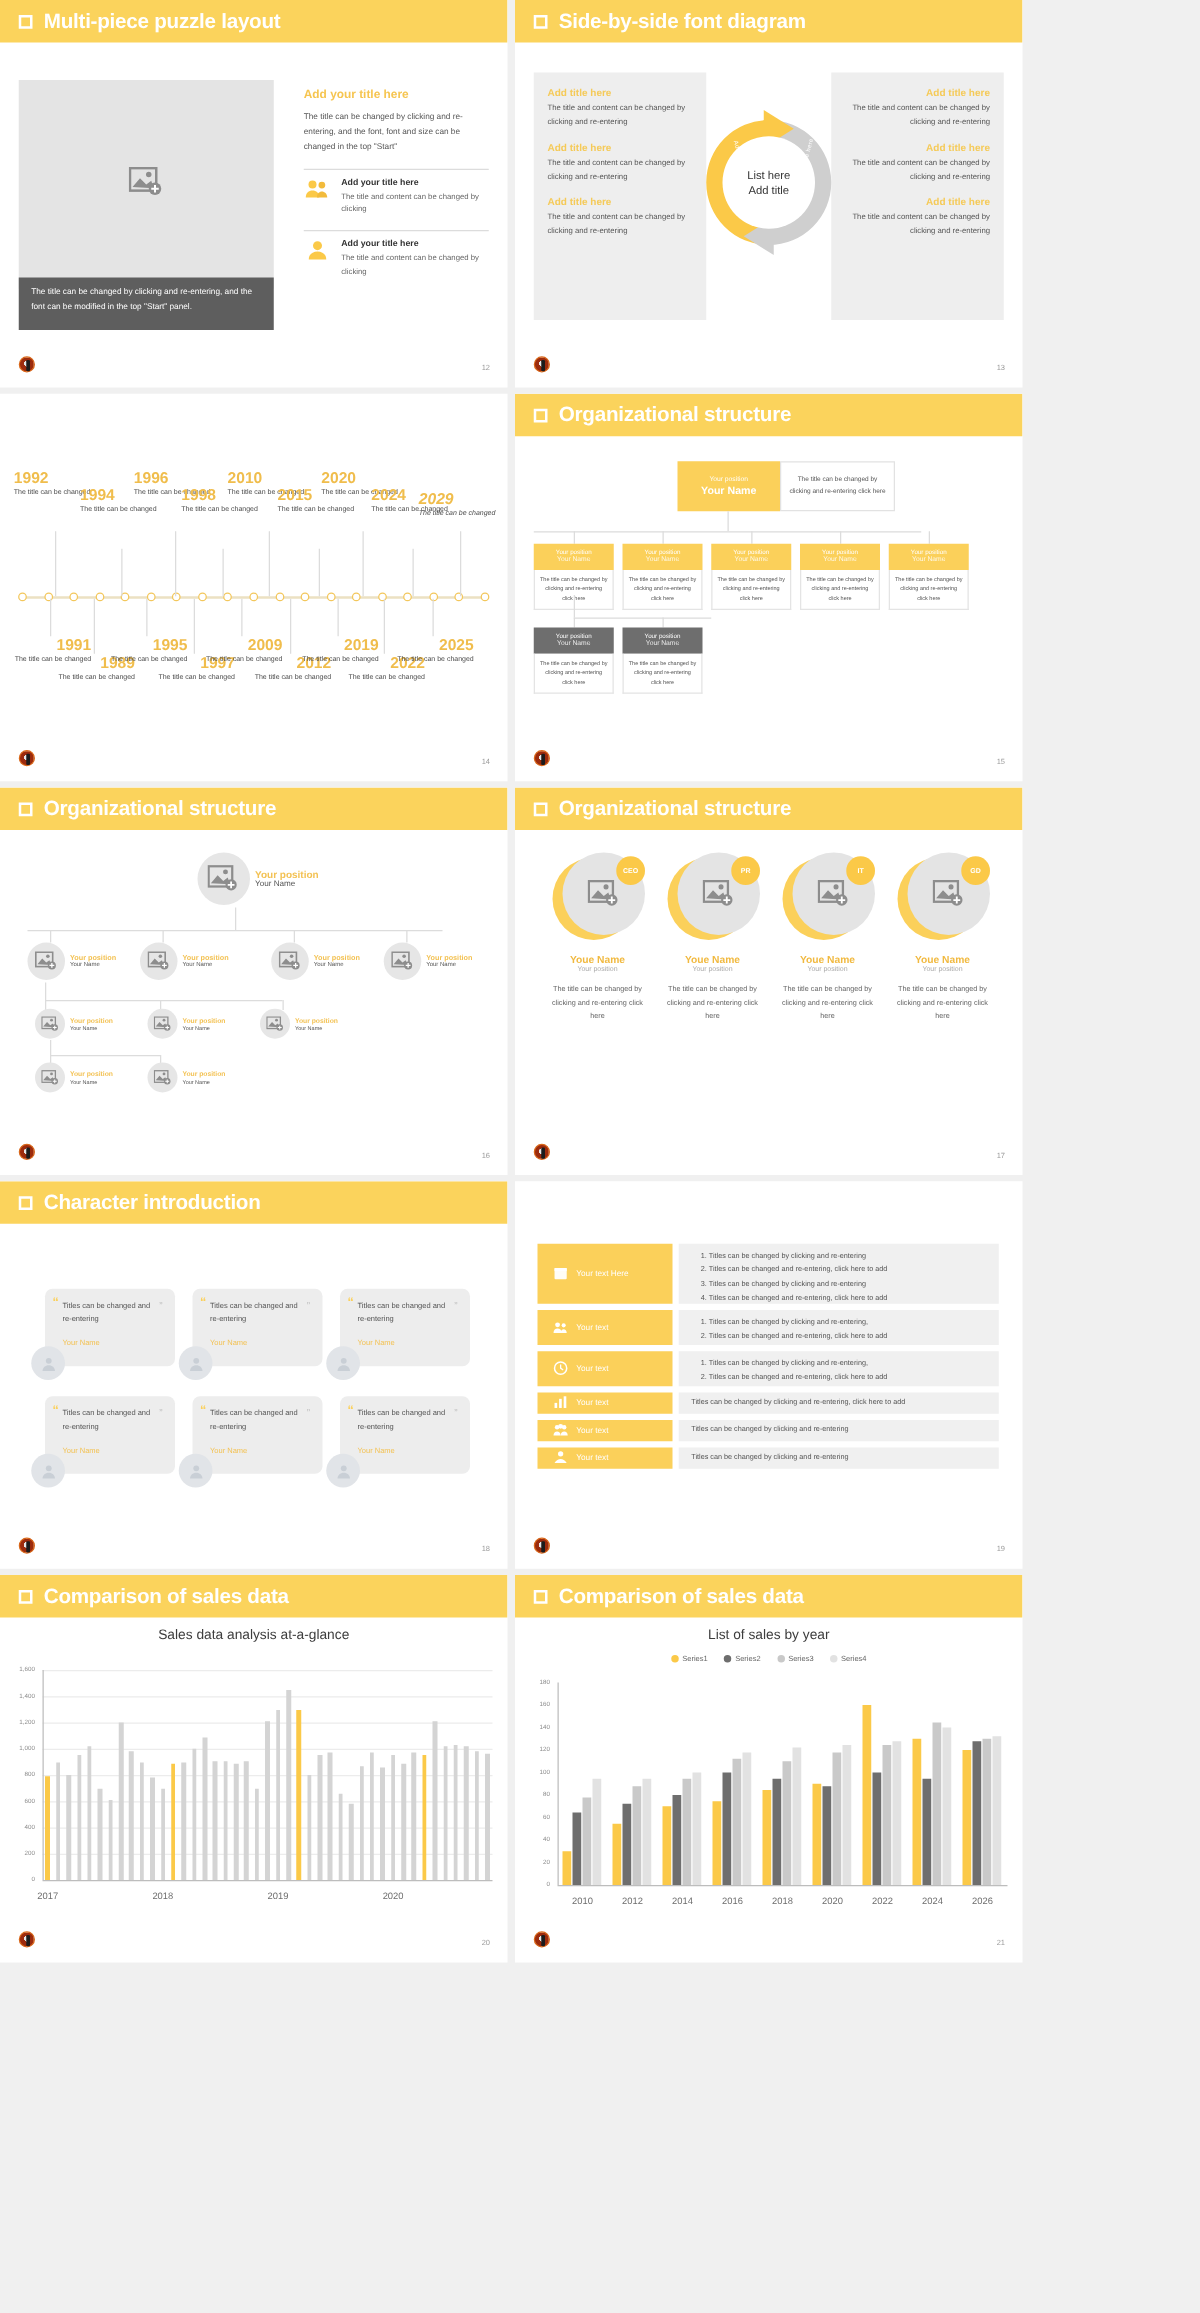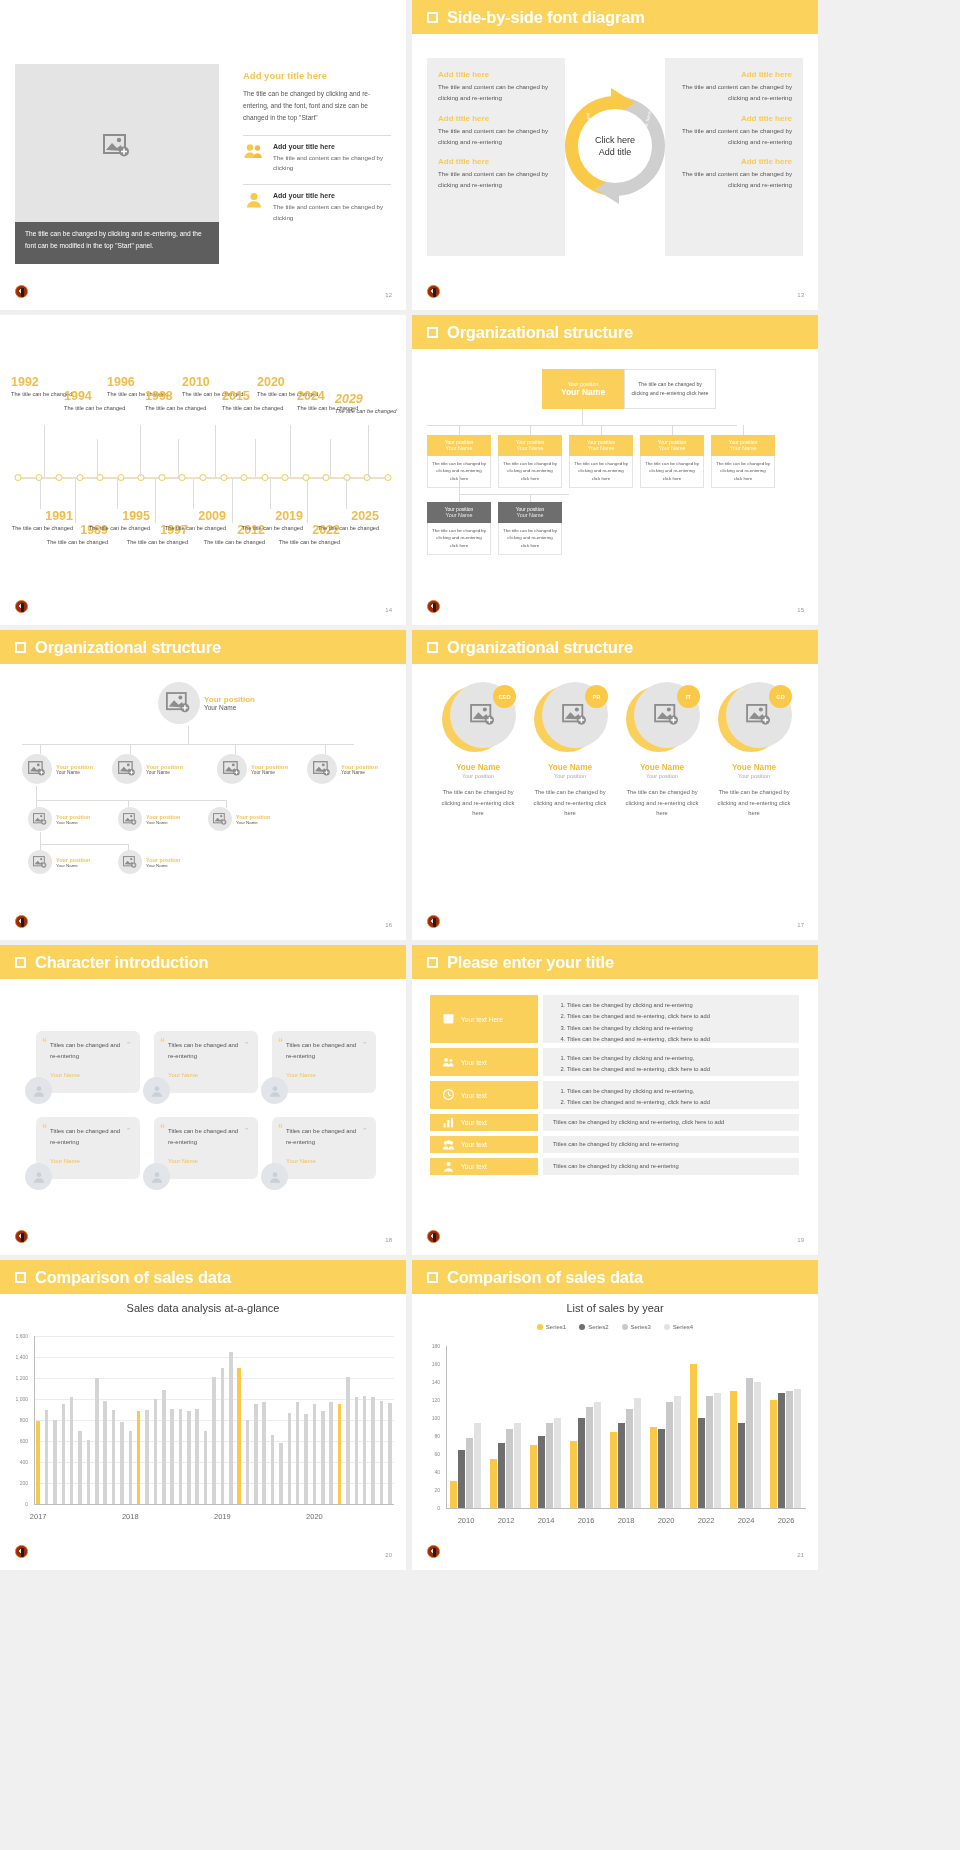--- a/index.html
+++ b/index.html
@@ -148,20 +148,24 @@
          justify-content:center; gap:13px; font-size:6px; color:#666; }
   .lgd span.k { display:inline-block; width:6px; height:6px; margin-right:3px;
                 vertical-align:-1px; }
 </style>
 </head>
 <body>
 
 <div class="grid">
 
 <div class="slide">
+  <div class="hdr">
+    <span class="sq"></span>
+    <h2>Multi-piece puzzle layout</h2>
+  </div>
   <div class="body">
     <div class="s12-img">
       <span class="ph-icon">
         <svg width="28" height="24" viewBox="0 0 28 24">
               <rect x="1" y="1" width="21" height="18" fill="none" stroke="#8d8d8d" stroke-width="2"></rect>
               <path d="M3 16 L9 9 L14 14 L18 11 L20 17 Z" fill="#8d8d8d"></path>
               <circle cx="16" cy="6" r="2.2" fill="#8d8d8d"></circle>
               <circle cx="21" cy="17.5" r="5" fill="#8d8d8d"></circle>
               <path d="M21 14.5v6M18 17.5h6" stroke="#fff" stroke-width="1.6"></path>
             </svg>
@@ -231,21 +235,21 @@
       <svg width="128" height="128" viewBox="0 0 128 128">
         <path d="M64 14 A50 50 0 0 0 64 114 L64 100 A36 36 0 0 1 64 28 Z" fill="#fbc948"></path>
         <path d="M64 14 A50 50 0 0 1 64 114 L64 100 A36 36 0 0 0 64 28 Z" fill="#cfcfcf"></path>
         <polygon points="60,6 84,21 60,36" fill="#fbc948"></polygon>
         <polygon points="68,92 44,107 68,122" fill="#cfcfcf"></polygon>
         <circle cx="64" cy="64" r="36" fill="#ffffff"></circle>
       </svg>
       <div class="vtxt" style="left:20px; top:50px; transform:rotate(75deg);">Add your title here</div>
       <div class="vtxt" style="right:12px; top:48px; transform:rotate(-75deg); color:#fff;">Add your title here</div>
       <div class="ctr">
-        <span>Click here</span>
+        <span>List here</span>
         <span>Add title</span>
       </div>
     </div>
   </div>
   <div class="logo"></div>
   <div class="pnum">13</div>
 </div>
 
 <div class="slide">
   <div class="body">
@@ -781,24 +785,20 @@
               <path d="M3.5 22c0-5 3.8-8 8.5-8s8.5 3 8.5 8z" fill="#c9cfd6"></path>
             </svg>
           </div>
         </div>
       </div>
   <div class="logo"></div>
   <div class="pnum">18</div>
 </div>
 
 <div class="slide">
-  <div class="hdr">
-    <span class="sq"></span>
-    <h2>Please enter your title</h2>
-  </div>
   <div class="body" id="list-body">
         <div class="ls-row" style="left: 18px; top: 16px; width: 370px; height: 48px;">
           <div class="ls-left" style="width:108px;height:48px">
             <span><svg width="13" height="13" viewBox="0 0 16 16">
                 <rect x="2" y="3" width="12" height="11" rx="1" fill="#fff" opacity=".95"></rect>
                 <rect x="2" y="3" width="12" height="3" fill="#fff"></rect>
               </svg></span>
             <span>Your text Here</span>
           </div>
           <div class="ls-right" style="width:256px;height:48px">

